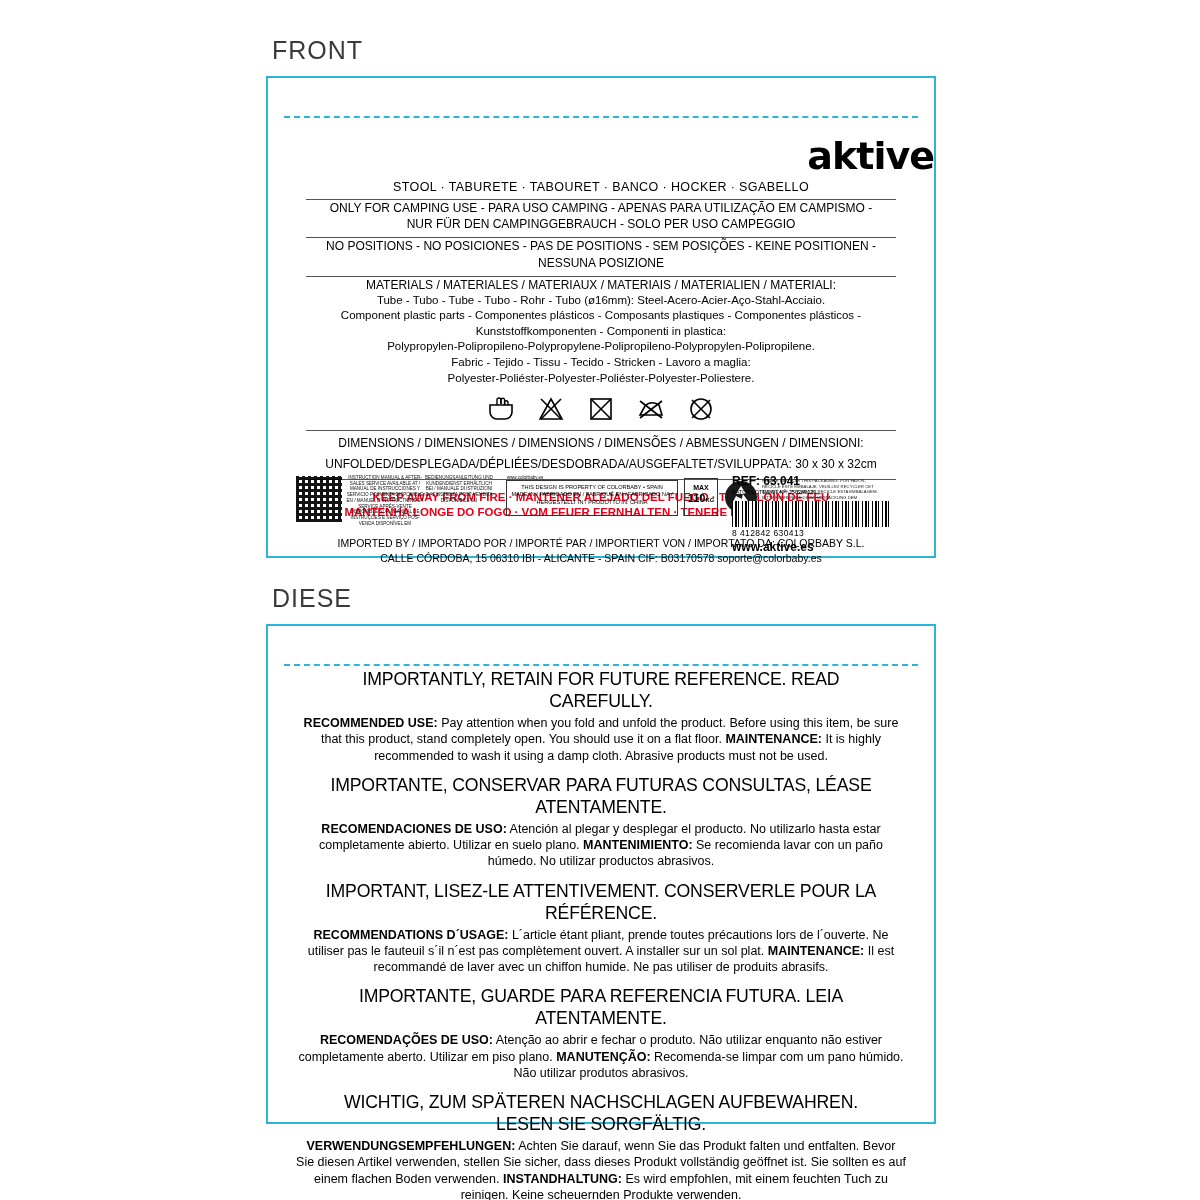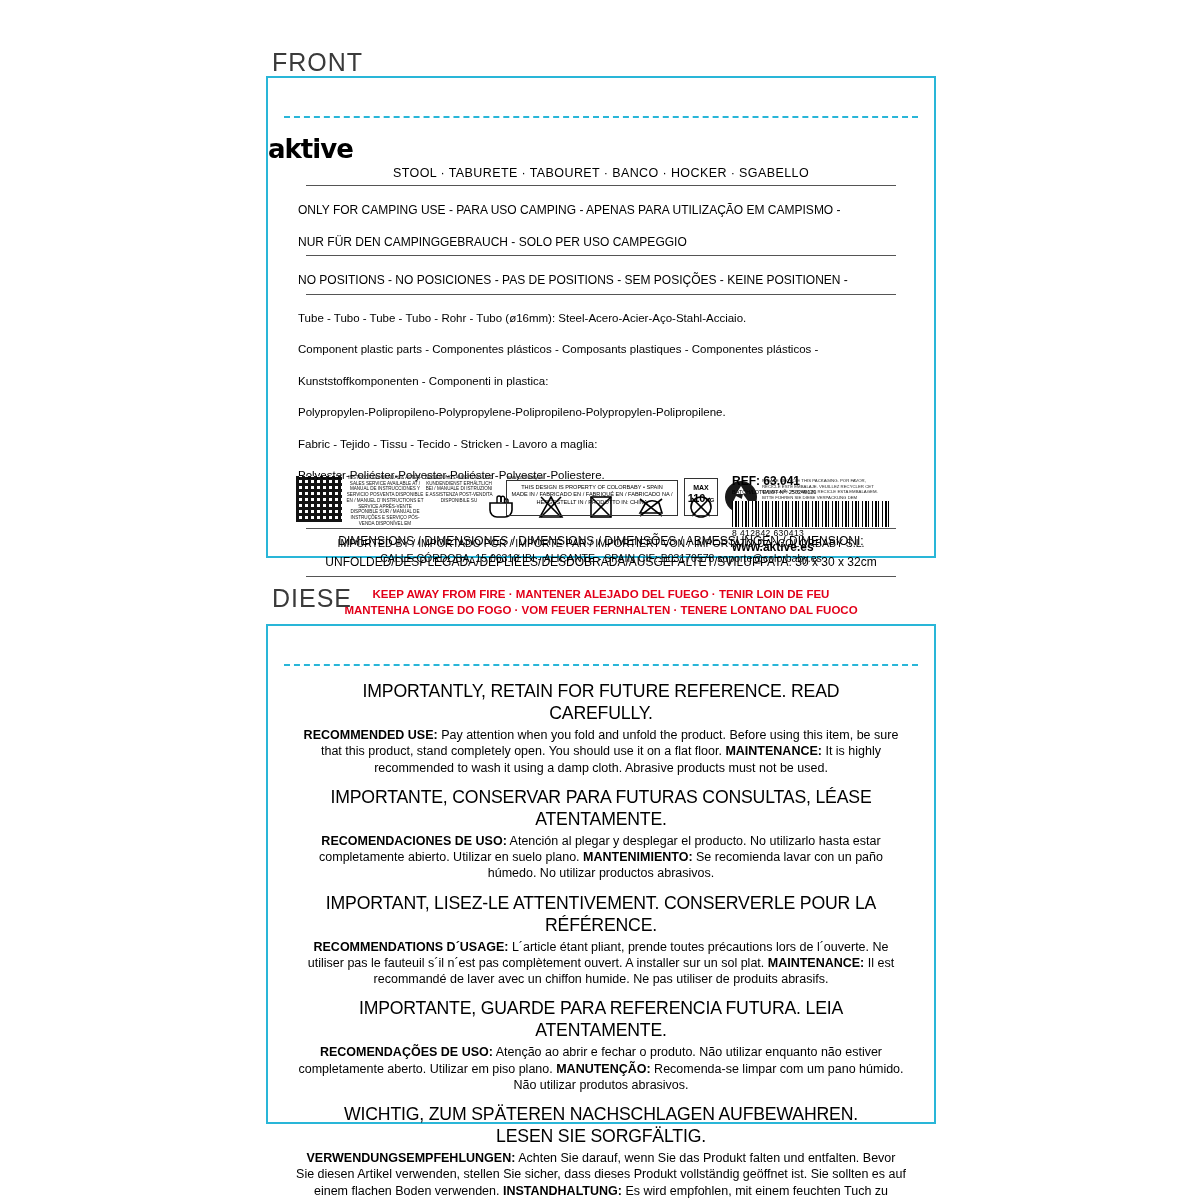--- a/index.html
+++ b/index.html
@@ -12,62 +12,63 @@
   }
   .page { position: relative; width: 1200px; height: 1200px; }
 
   .section-label {
     position: absolute;
     font-size: 25px;
     letter-spacing: 1px;
     color: #3a3a3a;
     font-family: "Liberation Sans", sans-serif;
   }
-  #front-label { left: 272px; top: 48px; }
+  #front-label { left: 272px; top: 36px; }
   #back-label  { left: 272px; top: 584px; }
 
   .card {
     position: absolute;
     border: 2px solid #29b6d8;
     background: #fff;
   }
   #front-card { left: 266px; top: 76px; width: 670px; height: 482px; }
   #back-card  { left: 266px; top: 624px; width: 670px; height: 500px; }
 
   .dashed-line {
     position: absolute;
     left: 16px; right: 16px;
     border-top: 2px dashed #29b6d8;
   }
 
   
   .front-inner { position: absolute; left: 0; top: 0; right: 0; bottom: 0; }
 
   .brand {
-    text-align: left;
-    font-size: 26px;
+    text-align: right;
+    font-size: 38px;
     font-weight: bold;
     letter-spacing: -1px;
     margin-top: 56px;
     font-family: "DejaVu Sans", sans-serif;
   }
   .subtitle {
     text-align: center;
     font-size: 12.5px;
     letter-spacing: 0.4px;
     margin-top: 2px;
   }
   .hr-line {
     margin: 5px 38px 0 38px;
     border-top: 1px solid #555;
   }
   .block {
+    text-align: center;
     font-size: 12px;
     line-height: 1.35;
-    margin: 16px 30px 0 30px;
+    margin: 0 30px 0 30px;
   }
   .block.small { font-size: 11.5px; }
 
   .care-icons {
     display: flex;
     justify-content: center;
     gap: 22px;
     margin-top: 10px;
     margin-bottom: 8px;
   }
@@ -200,22 +201,24 @@
     <div class="front-inner">
       <div class="brand">aktive</div>
       <div class="subtitle">STOOL · TABURETE · TABOURET · BANCO · HOCKER · SGABELLO</div>
       <div class="hr-line"></div>
 
       <div class="block">ONLY FOR CAMPING USE - PARA USO CAMPING - APENAS PARA UTILIZAÇÃO EM CAMPISMO -</div>
       <div class="block">NUR FÜR DEN CAMPINGGEBRAUCH - SOLO PER USO CAMPEGGIO</div>
       <div class="hr-line" style="margin-top:5px;"></div>
 
       <div class="block">NO POSITIONS - NO POSICIONES - PAS DE POSITIONS - SEM POSIÇÕES - KEINE POSITIONEN -</div>
+      <div class="block">NESSUNA POSIZIONE</div>
       <div class="hr-line" style="margin-top:5px;"></div>
 
+      <div class="block">MATERIALS / MATERIALES / MATERIAUX / MATERIAIS / MATERIALIEN / MATERIALI:</div>
       <div class="block small">Tube - Tubo - Tube - Tubo - Rohr - Tubo (ø16mm): Steel-Acero-Acier-Aço-Stahl-Acciaio.</div>
       <div class="block small">Component plastic parts - Componentes plásticos - Composants plastiques - Componentes plásticos -</div>
       <div class="block small">Kunststoffkomponenten - Componenti in plastica:</div>
       <div class="block small">Polypropylen-Polipropileno-Polypropylene-Polipropileno-Polypropylen-Polipropilene.</div>
       <div class="block small">Fabric - Tejido - Tissu - Tecido - Stricken - Lavoro a maglia:</div>
       <div class="block small">Polyester-Poliéster-Polyester-Poliéster-Polyester-Poliestere.</div>
 
       <div class="care-icons">
 
         <span>
@@ -306,21 +309,21 @@
       <div>IMPORTED BY / IMPORTADO POR / IMPORTÉ PAR / IMPORTIERT VON / IMPORTATO DA: COLORBABY S.L.</div>
       <div>CALLE CÓRDOBA, 15  06310 IBI - ALICANTE - SPAIN CIF: B03170578  soporte@colorbaby.es</div>
     </div>
   </div>
 
   <div class="section-label" id="back-label">DIESE</div>
 
   <div class="card" id="back-card">
     <div class="dashed-line" style="top:38px;"></div>
 
-    <div class="back-inner" style="padding-top:44px;">
+    <div class="back-inner" style="padding-top:32px;">
       <div class="lang-block">
         <div class="lang-head">IMPORTANTLY, RETAIN FOR FUTURE REFERENCE. READ CAREFULLY.</div>
         <div class="lang-body"><b>RECOMMENDED USE:</b> Pay attention when you fold and unfold the product. Before using this item, be sure that this product, stand completely open. You should use it on a flat floor. <b>MAINTENANCE:</b> It is highly recommended to wash it using a damp cloth. Abrasive products must not be used.</div>
       </div>
       <div class="lang-block">
         <div class="lang-head">IMPORTANTE, CONSERVAR PARA FUTURAS CONSULTAS, LÉASE ATENTAMENTE.</div>
         <div class="lang-body"><b>RECOMENDACIONES DE USO:</b> Atención al plegar y desplegar el producto. No utilizarlo hasta estar completamente abierto. Utilizar en suelo plano. <b>MANTENIMIENTO:</b> Se recomienda lavar con un paño húmedo. No utilizar productos abrasivos.</div>
       </div>
       <div class="lang-block">
         <div class="lang-head">IMPORTANT, LISEZ-LE ATTENTIVEMENT. CONSERVERLE POUR LA RÉFÉRENCE.</div>

